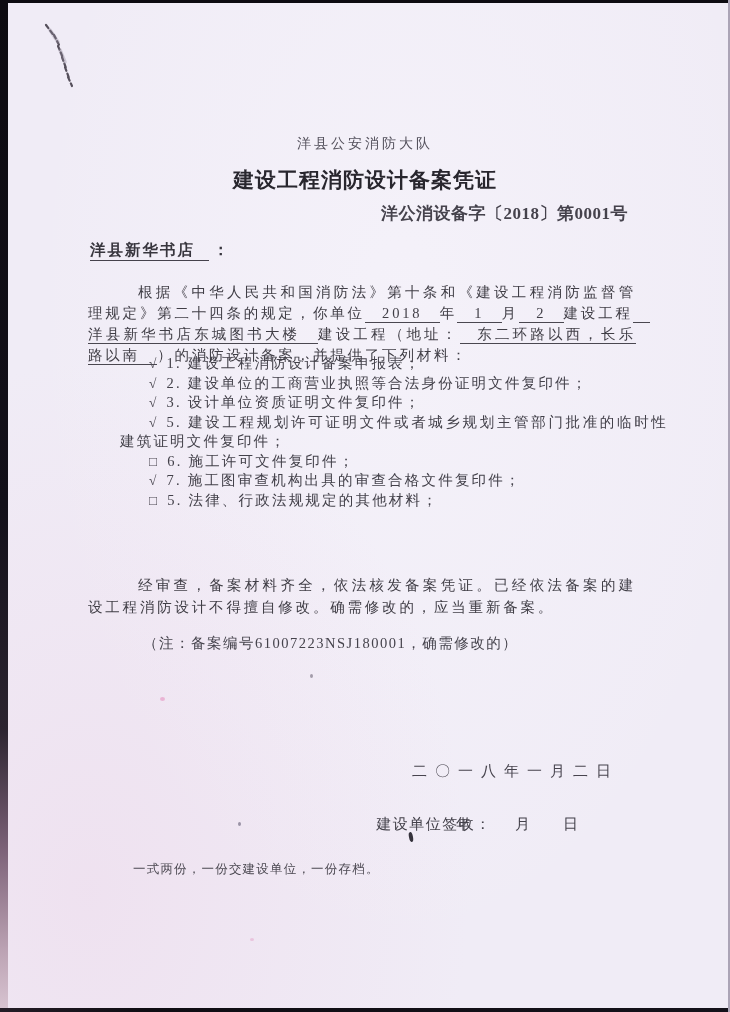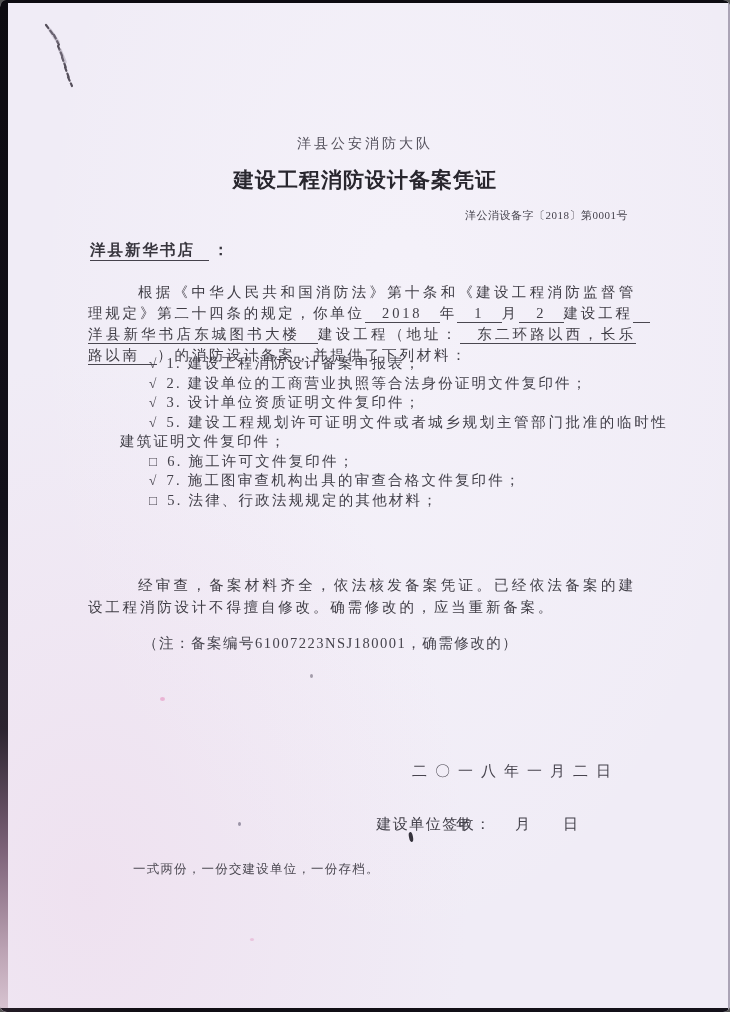--- a/index.html
+++ b/index.html
@@ -11,21 +11,20 @@
   }
   .page {
     position: relative;
     width: 730px; height: 1012px;
     background:
       radial-gradient(ellipse at 12% 88%, rgba(236,206,228,0.35), transparent 42%),
       radial-gradient(ellipse at 55% 30%, rgba(248,246,252,0.55), transparent 65%),
       #f0ecf6;
     color: #403e46;
     overflow: hidden;
-    border-radius: 7px;
   }
   
   .edge-left {
     position: absolute; left: 0; top: 0; width: 8px; height: 100%;
     background: linear-gradient(to bottom,
       #0d0b11 0%, #13101a 50%, #2c2430 72%,
       #7c6278 84%, #bca3b4 94%, #d9c5d2 100%);
   }
   .edge-top { position: absolute; left: 0; top: 0; width: 100%; height: 3px; background: #0d0b11; }
   .edge-bottom { position: absolute; left: 0; bottom: 0; width: 100%; height: 4px;
@@ -48,22 +47,22 @@
     text-align: center; font-size: 14px; letter-spacing: 3px;
     color: #54515c;
   }
   .title {
     position: absolute; top: 166px; left: 0; width: 100%;
     text-align: center; font-size: 21px; font-weight: 700; letter-spacing: 1px;
     color: #28262e;
     font-family: "Liberation Sans", "DejaVu Sans", sans-serif;
   }
   .doc-number {
-    position: absolute; top: 208px; right: 102px;
-    font-size: 11px; letter-spacing: 0.5px; color: #45424c;
+    position: absolute; top: 202px; right: 102px;
+    font-size: 17px; letter-spacing: 0.5px; color: #45424c; font-weight: bold;
   }
   .addressee {
     position: absolute; top: 240px; left: 90px;
     font-size: 15.5px; font-weight: 600; letter-spacing: 2px; color: #38363e;
   }
   .addressee .name { border-bottom: 1.3px solid #45424c; padding: 0 14px 2px 0; }
   .addressee .colon { margin-left: 4px; }
 
   .bodytext {
     font-size: 14.5px; letter-spacing: 2.8px; line-height: 21px;

